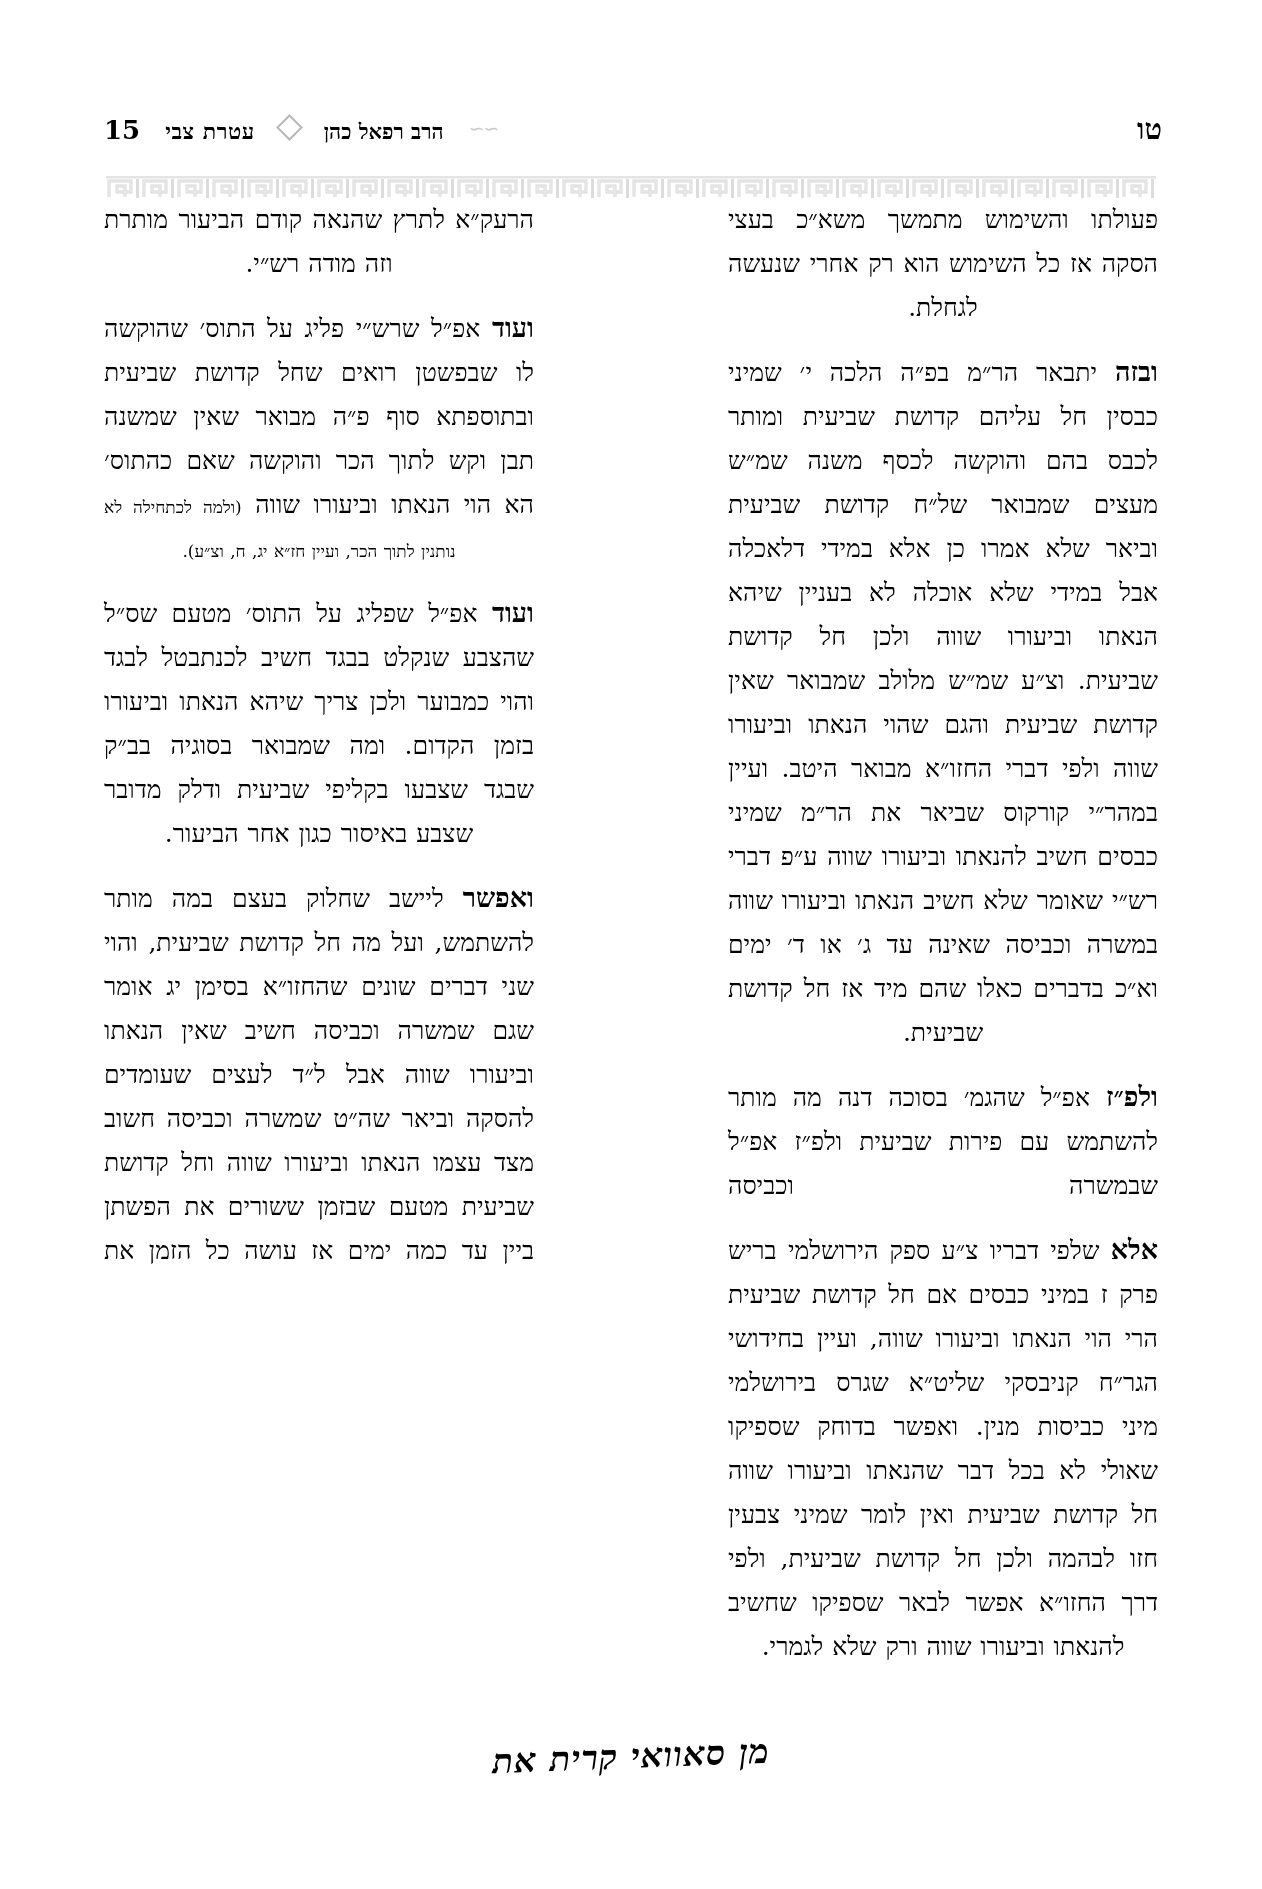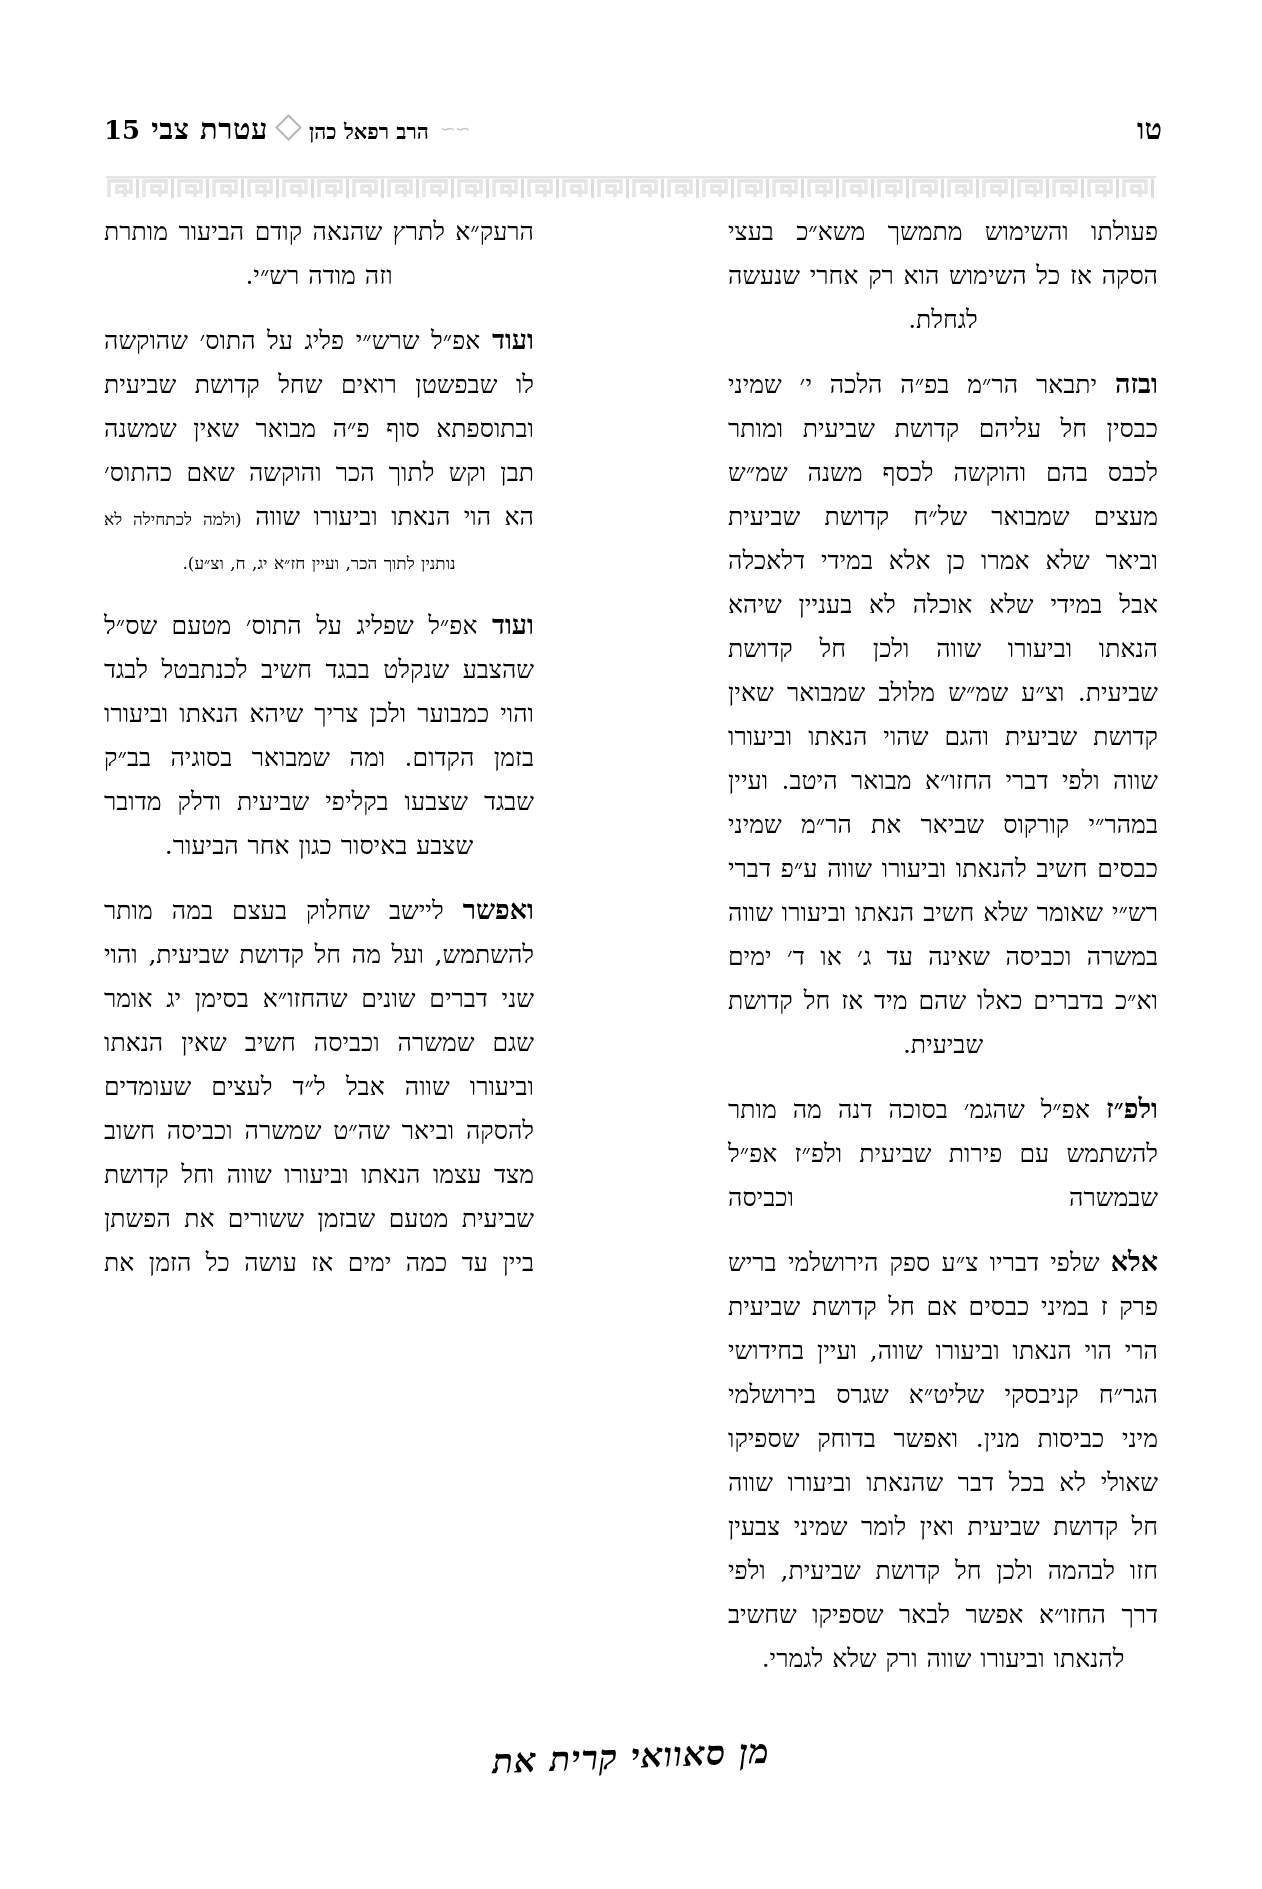--- a/index.html
+++ b/index.html
@@ -33,27 +33,27 @@
     height: 44px;
     display: flex;
     flex-direction: row-reverse;
     align-items: baseline;
     justify-content: space-between;
   }
   .runhead-right {
     display: flex;
     flex-direction: row-reverse;
     align-items: baseline;
-    gap: 11px;
+    gap: 25px;
     white-space: nowrap;
   }
   .journal-title {
     font-family: "DejaVu Serif", serif;
     font-weight: bold;
-    font-size: 29px;
+    font-size: 22px;
     letter-spacing: 0.5px;
   }
   .author-name {
     font-family: "DejaVu Serif", serif;
     font-weight: bold;
     font-size: 21px;
     text-align: right;
   }
   .head-diamond {
     display: inline-block;
@@ -103,21 +103,21 @@
     height: 1500px;
     display: flex;
     flex-direction: row-reverse;
     justify-content: space-between;
   }
   .col {
     width: 430px;
   }
 
   p.para {
-    margin: 12px 0 20px 0;
+    margin: 0 0 20px 0;
     font-family: "DejaVu Serif", serif;
     font-size: 25px;
     line-height: 44px;
     text-align: justify;
     text-align-last: center;
     text-justify: inter-word;
     word-spacing: 1px;
   }
   p.para:last-child { margin-bottom: 0; }
 

